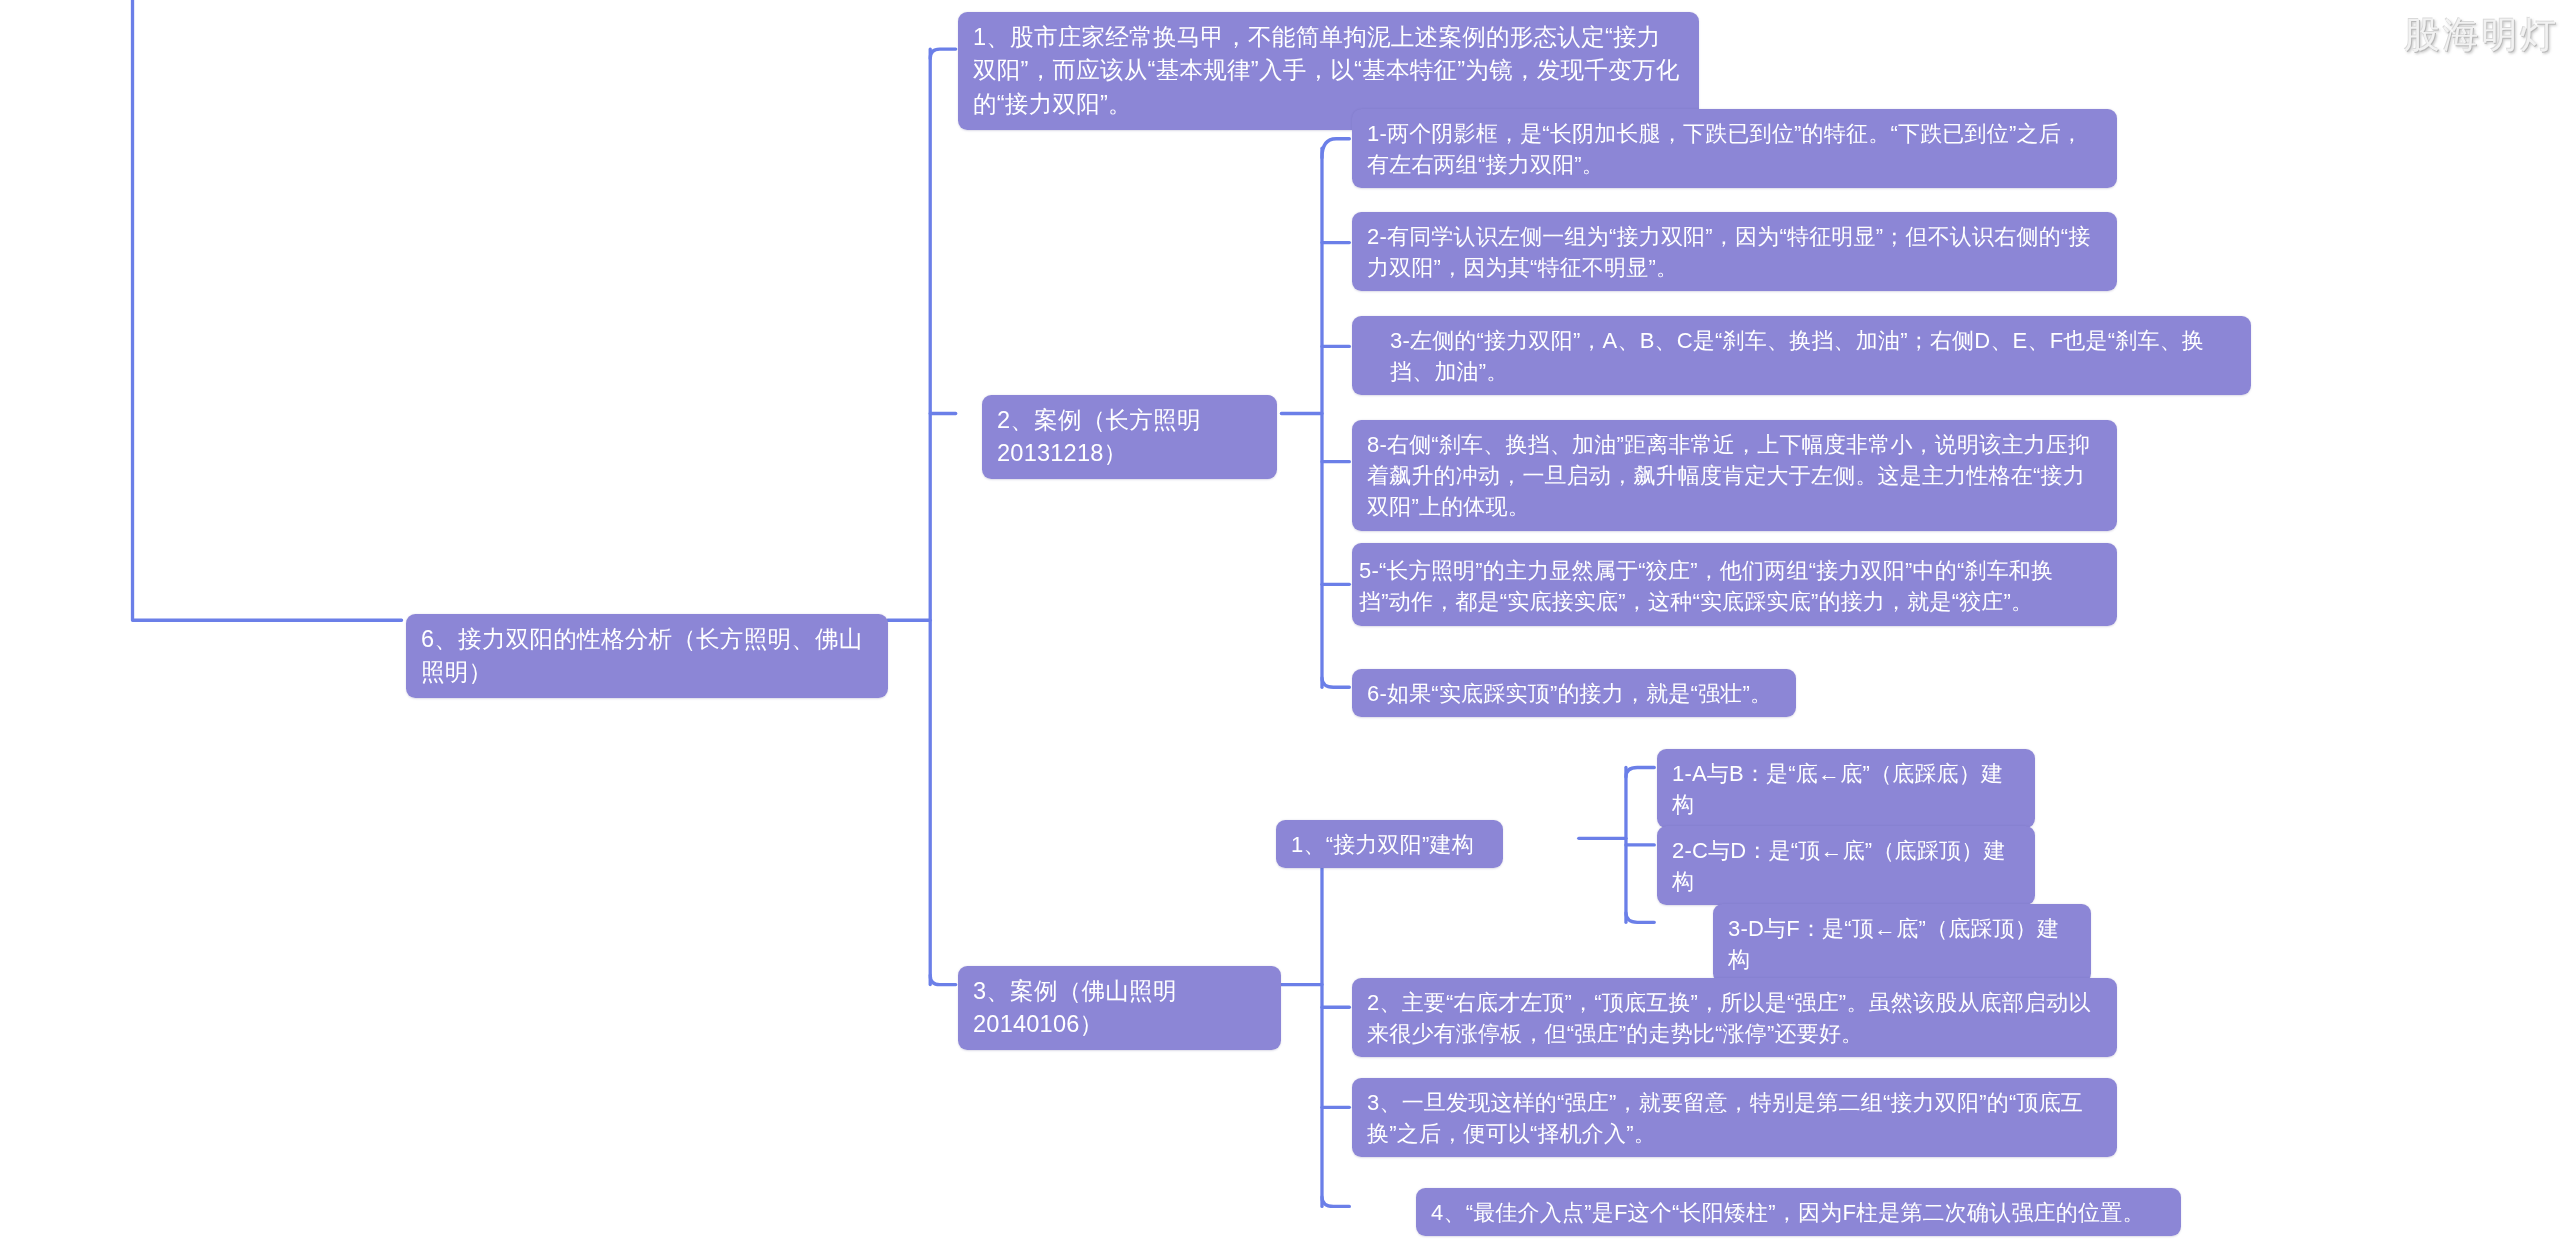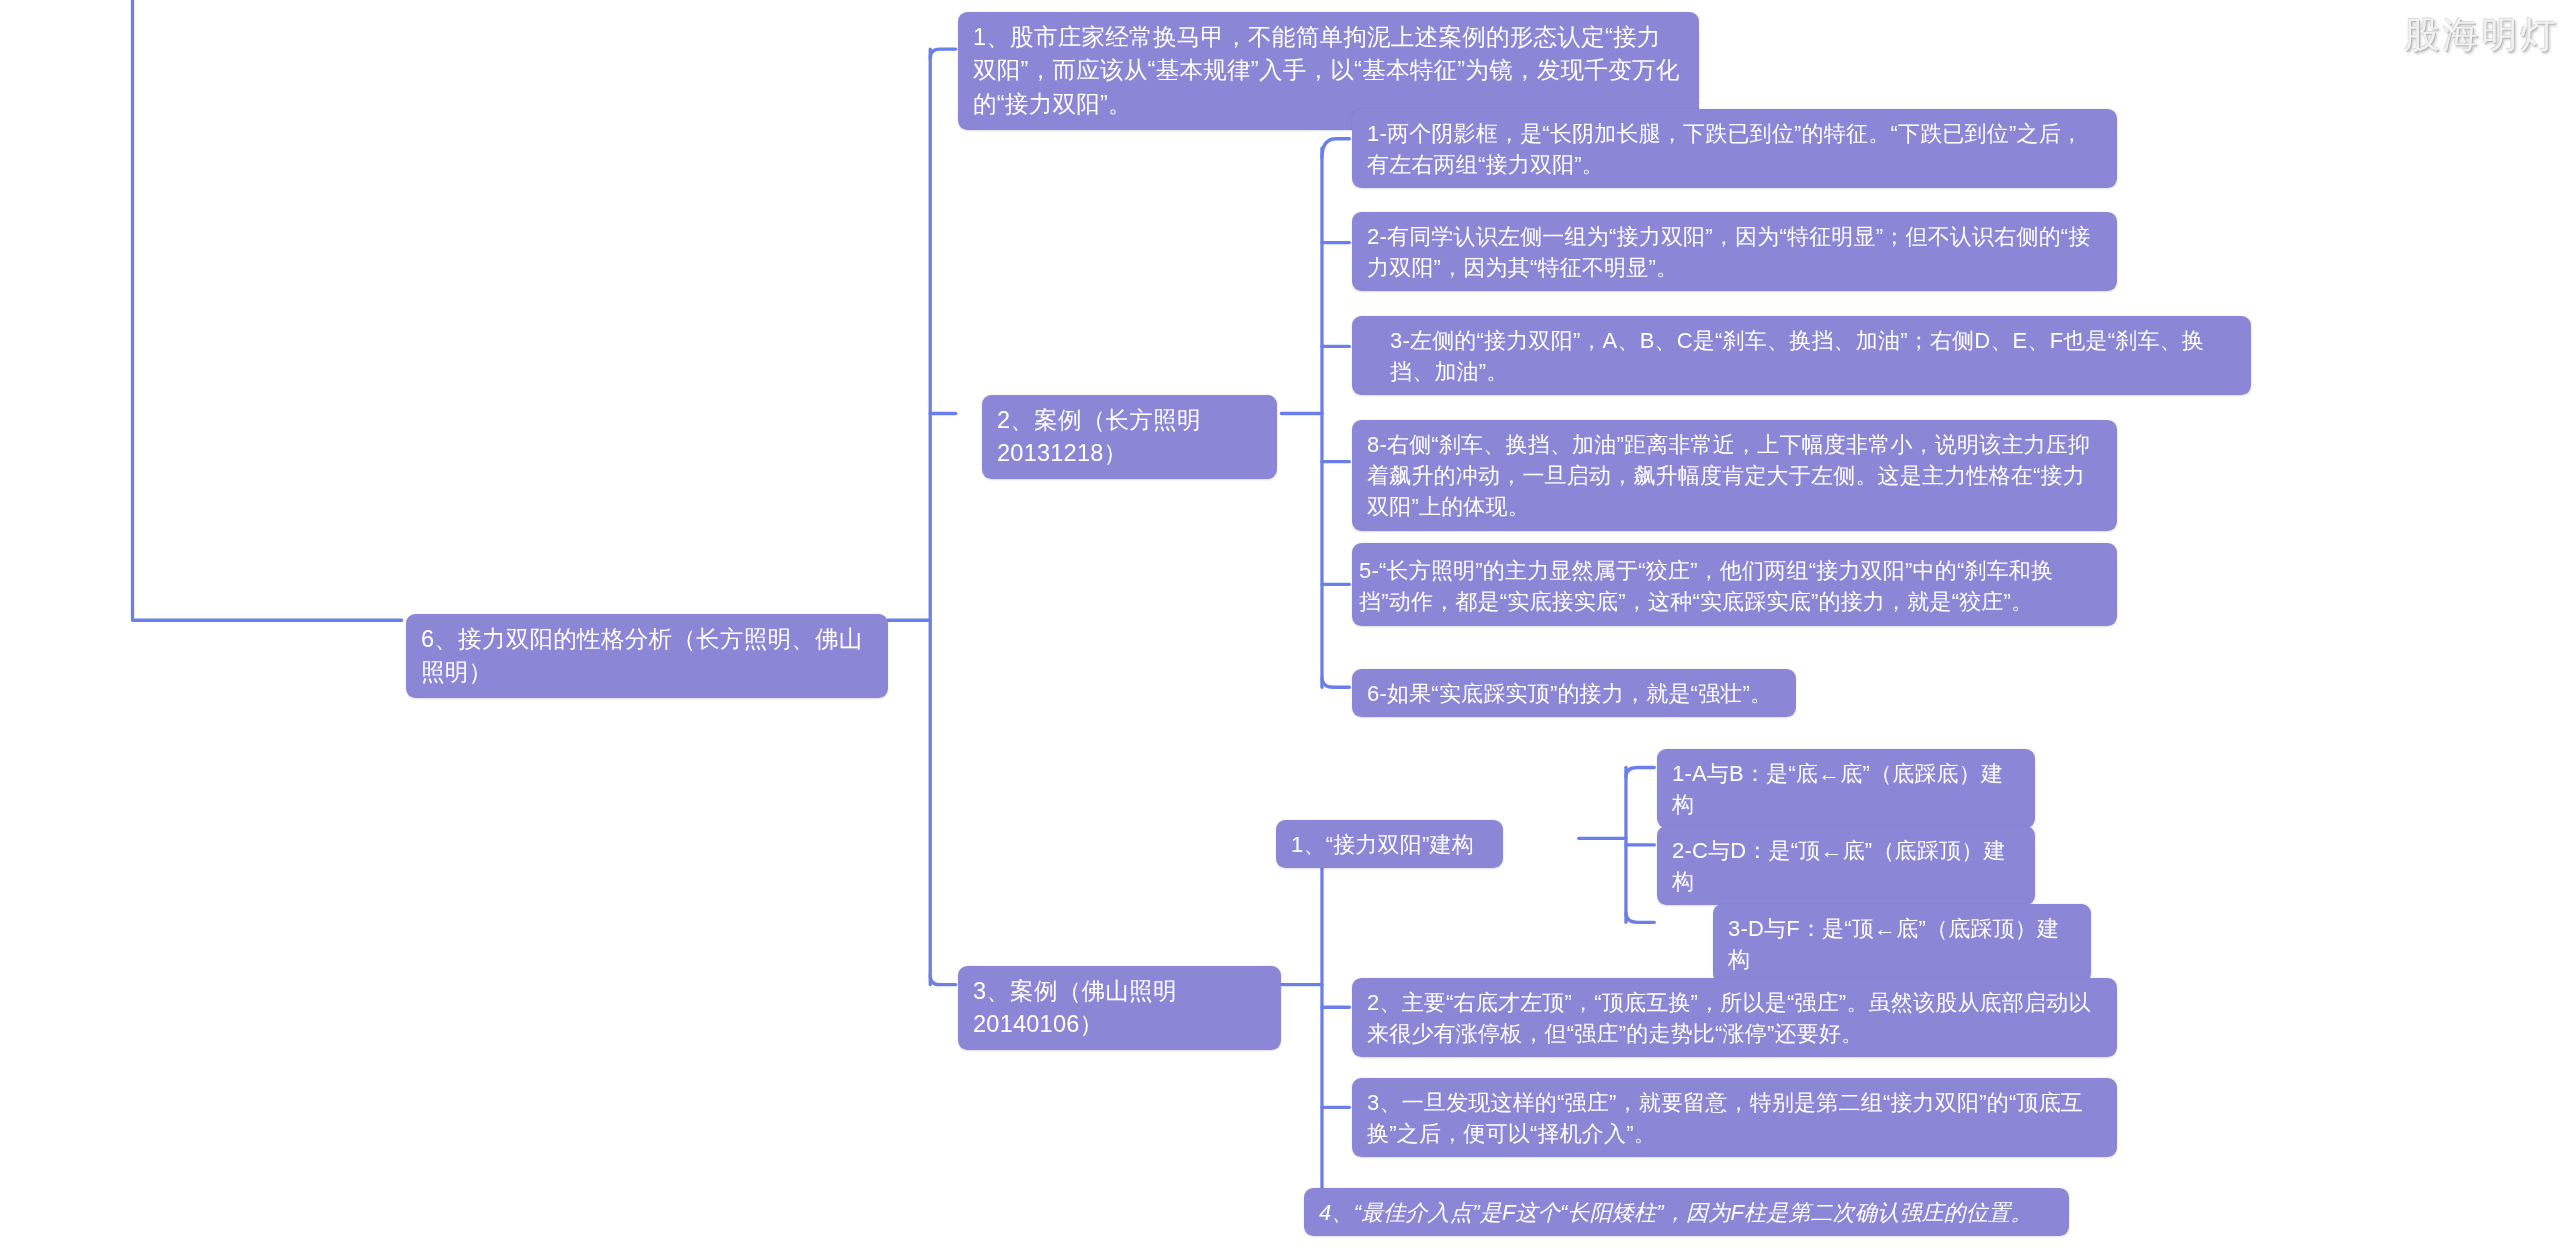--- a/index.html
+++ b/index.html
@@ -150,20 +150,20 @@
   <div class="node lvl4" style="left:1713px; top:904px; width:378px; min-height:38px;">
     <span>3-D与F：是“顶←底”（底踩顶）建构</span>
   </div>
 
   <div class="node lvl3" style="left:1352px; top:978px; width:765px; min-height:59px;">
     <span>2、主要“右底才左顶”，“顶底互换”，所以是“强庄”。虽然该股从底部启动以来很少有涨停板，但“强庄”的走势比“涨停”还要好。</span>
   </div>
   <div class="node lvl3" style="left:1352px; top:1078px; width:765px; min-height:59px;">
     <span>3、一旦发现这样的“强庄”，就要留意，特别是第二组“接力双阳”的“顶底互换”之后，便可以“择机介入”。</span>
   </div>
-  <div class="node lvl3" style="left:1304px; top:1188px; width:765px; min-height:38px;font-style:italic;">
+  <div class="node lvl3" style="left:1416px; top:1188px; width:765px; min-height:38px;">
     <span>4、“最佳介入点”是F这个“长阳矮柱”，因为F柱是第二次确认强庄的位置。</span>
   </div>
 
   <div class="watermark">股海明灯</div>
 
 </div>
 
 
 </body></html>

